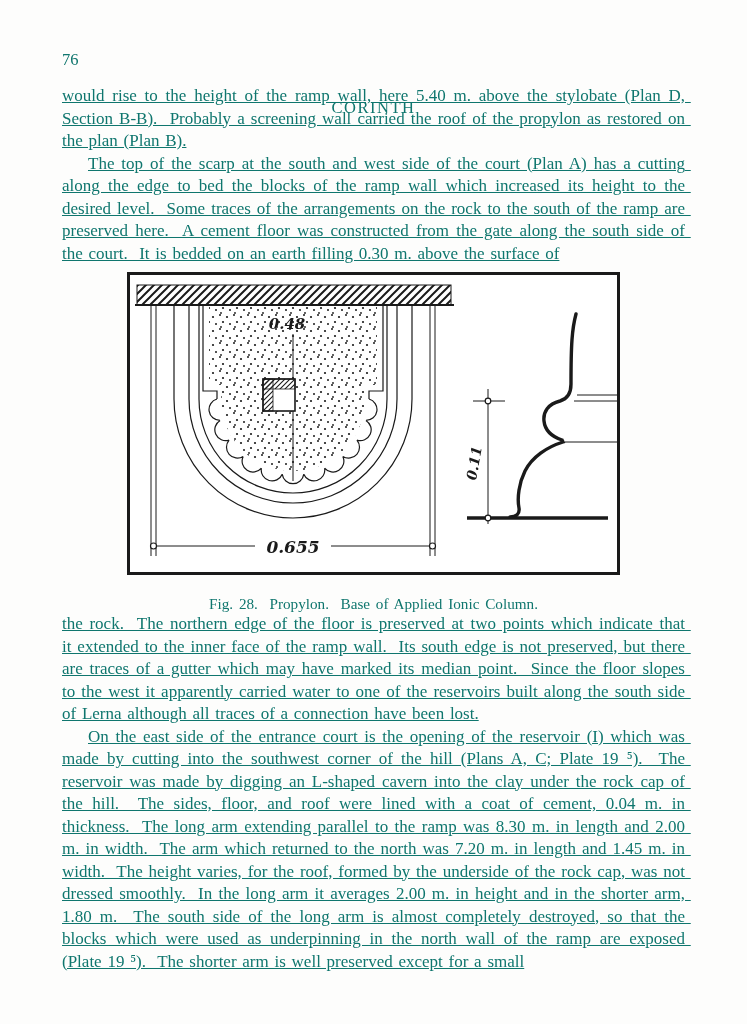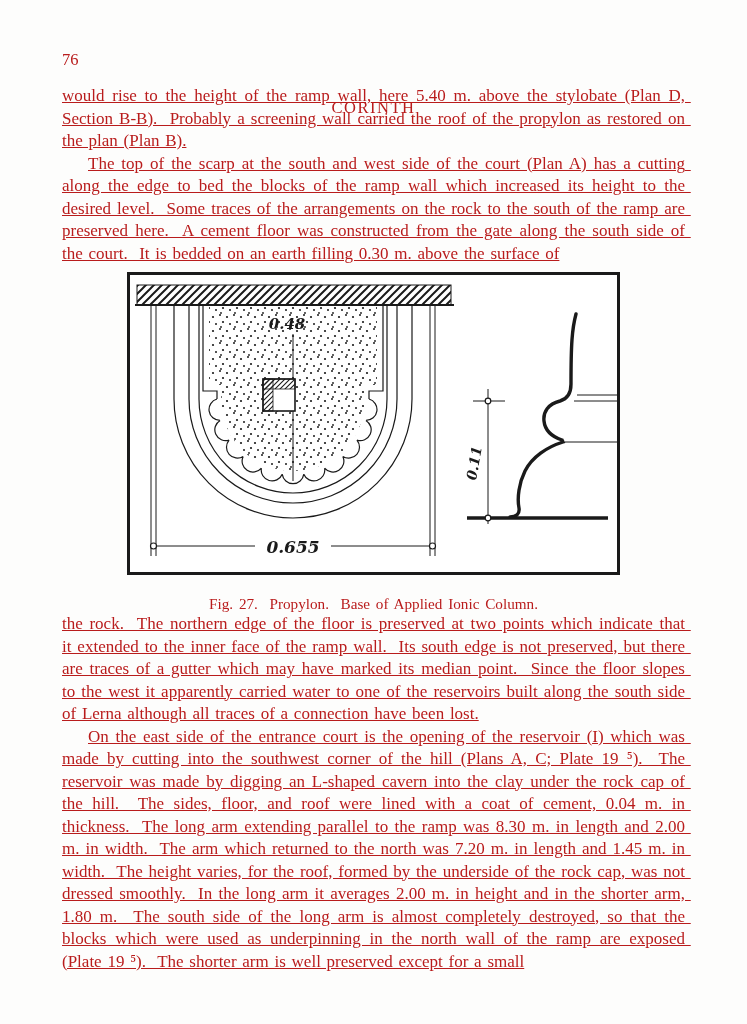--- a/index.html
+++ b/index.html
@@ -1,17 +1,17 @@
 <!DOCTYPE html>
 <html><head>
 <meta charset="utf-8">
 <style>
   html,body{margin:0;padding:0;background:#e8e8e8;}
   .page{position:relative;width:747px;height:1024px;background:#fdfdfc;overflow:hidden;
-        font-family:"Liberation Serif","DejaVu Serif",serif;color:#b91c1c;}
+        font-family:"Liberation Serif","DejaVu Serif",serif;color:#0f766e;}
   .running-head{position:absolute;top:50px;left:62px;width:623px;height:20px;font-size:16.5px;}
   .page-number{position:absolute;left:0;top:0;}
   .running-title{position:absolute;left:0;right:0;text-align:center;letter-spacing:1.5px;margin-top:48px;}
   .text-column{position:absolute;top:85px;left:62px;width:623px;}
   p.body-par{margin:0;font-size:17px;line-height:22.5px;text-align:justify;
              white-space:pre-wrap;word-spacing:1.5px;text-decoration:underline;}
   p.indent{text-indent:26px;}
   .figure-plate{width:493px;margin:7px auto 0 auto;font-weight:bold;}
   .figure-caption{margin-top:16px;text-align:center;font-size:15.2px;word-spacing:2px;white-space:pre-wrap;}
   .par-after-figure{margin-top:19px;}
@@ -109,19 +109,19 @@
             <circle cx="361" cy="246" r="2.8" fill="#ffffff" stroke-width="1.2"></circle>
           </g>
         </g>
 
         <text class="dim" x="160" y="57" font-size="15" text-anchor="middle">0.48</text>
         <text class="dim" x="166" y="281" font-size="17" text-anchor="middle">0.655</text>
         <text class="dim" x="352" y="192" font-size="14" text-anchor="middle" transform="rotate(-80 352 192)">0.11</text>
       </svg>
     </div>
 
-    <div class="figure-caption">Fig. 27.  Propylon.  Base of Applied Ionic Column.</div>
+    <div class="figure-caption">Fig. 28.  Propylon.  Base of Applied Ionic Column.</div>
 
     <p class="body-par par-after-figure">the rock.  The northern edge of the floor is preserved at two points which indicate that it extended to the inner face of the ramp wall.  Its south edge is not preserved, but there are traces of a gutter which may have marked its median point.  Since the floor slopes to the west it apparently carried water to one of the reservoirs built along the south side of Lerna although all traces of a connection have been lost.</p>
     <p class="body-par indent">On the east side of the entrance court is the opening of the reservoir (I) which was made by cutting into the southwest corner of the hill (Plans A, C; Plate 19 ⁵).  The reservoir was made by digging an L-shaped cavern into the clay under the rock cap of the hill.  The sides, floor, and roof were lined with a coat of cement, 0.04 m. in thickness.  The long arm extending parallel to the ramp was 8.30 m. in length and 2.00 m. in width.  The arm which returned to the north was 7.20 m. in length and 1.45 m. in width.  The height varies, for the roof, formed by the underside of the rock cap, was not dressed smoothly.  In the long arm it averages 2.00 m. in height and in the shorter arm, 1.80 m.  The south side of the long arm is almost completely destroyed, so that the blocks which were used as underpinning in the north wall of the ramp are exposed (Plate 19 ⁵).  The shorter arm is well preserved except for a small</p>
 
   </div>
 </div>
 
 </body></html>

